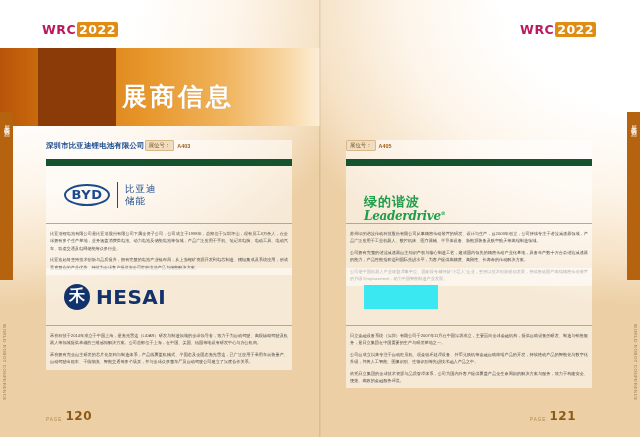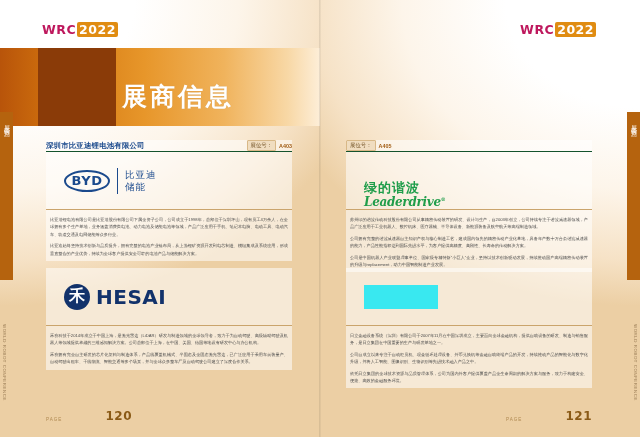--- a/index.html
+++ b/index.html
@@ -137,23 +137,22 @@
   
   .card {
     position: absolute;
     width: 246px;
     background: rgba(255,255,255,0.55);
     z-index: 5;
   }
   .card-head {
     display: flex;
     align-items: flex-end;
-    justify-content: space-between;
-    border-bottom: 1px solid #14532d;
-    padding-bottom: 0;
+    border-bottom: 7px solid #14532d;
+    padding-bottom: 8px;
   }
   .card-name {
     font-size: 7.4px;
     font-weight: 700;
     color: #1b4a8d;
     letter-spacing: 0.2px;
   }
   .booth {
     display: flex;
     align-items: center;
@@ -256,24 +255,23 @@
     background: #39e8f0;
   }
 
   
   .footer {
     position: absolute;
     bottom: 14px;
     display: flex;
     align-items: flex-end;
     z-index: 8;
-    gap: 40px;
   }
   .footer.left { left: 46px; }
-  .footer.right { right: 48px; align-items: flex-end; }
+  .footer.right { right: 64px; align-items: flex-end; }
   .page-word {
     font-size: 4.6px;
     color: #b08a52;
     letter-spacing: 1px;
     margin-right: 3px;
     padding-bottom: 1px;
   }
   .page-num {
     font-family: "DejaVu Sans", sans-serif;
     font-size: 12px;

